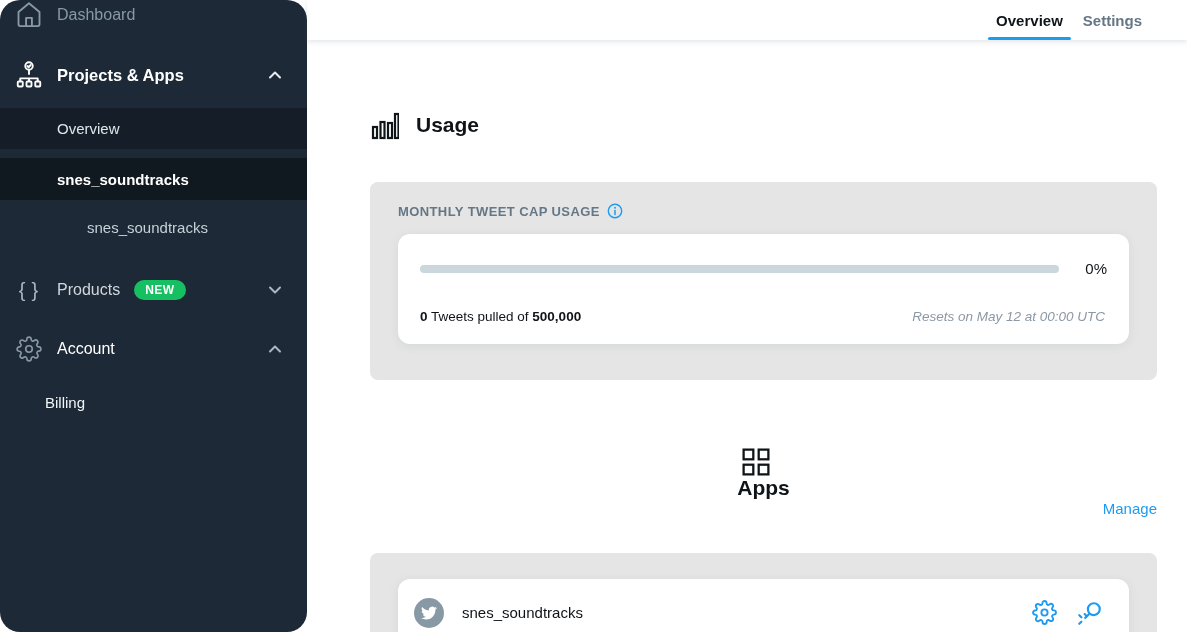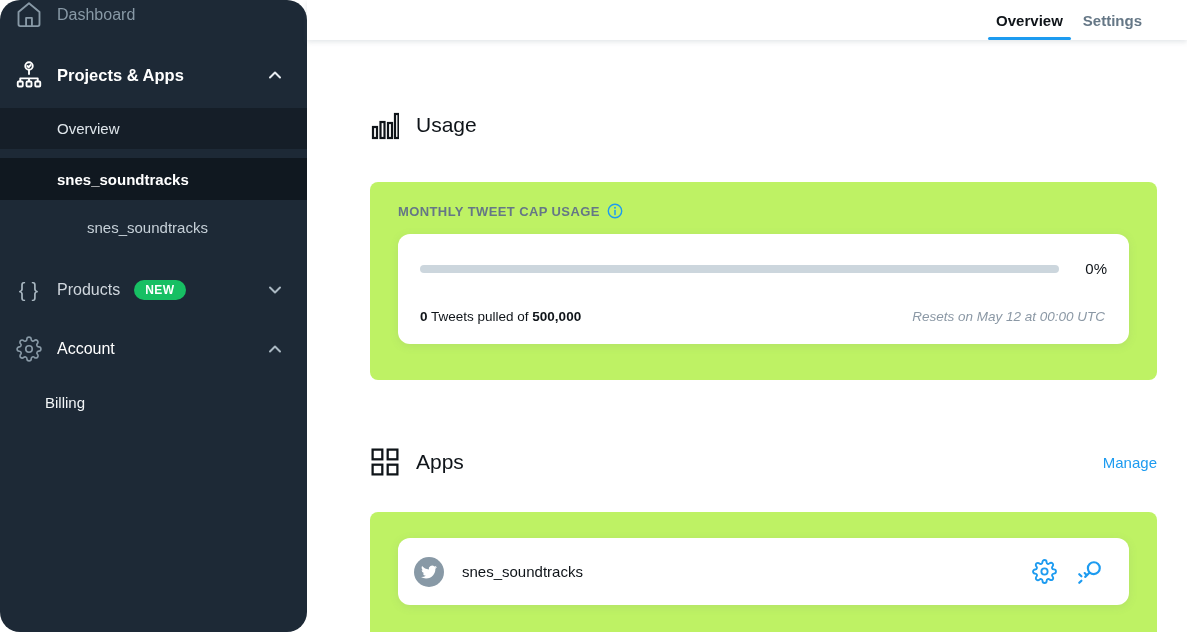--- a/index.html
+++ b/index.html
@@ -70,27 +70,27 @@
   }
   .tab.active { color:#0f1419; }
   .tab.active::after {
     content:""; position:absolute; left:-6px; right:-6px; bottom:0;
     height:3px; background:#1d9bf0; border-radius:2px;
   }
   .content { flex:1; padding:0 30px 0 63px; overflow:hidden; }
 
   .section-header { display:flex; align-items:center; }
   .section-header.usage { margin-top:70px; }
-  .section-header.apps { margin-top:68px; }
+  .section-header.apps { margin-top:68px;flex-direction:column; }
   .section-icon { width:30px; display:flex; justify-content:center; margin-right:16px; }
-  .section-title { font-size:21px; font-weight:normal; color:#0f1419; }
+  .section-title { font-size:21px; font-weight:bold; color:#0f1419; }
   .manage-link { margin-left:auto; font-size:15px; color:#1d9bf0; cursor:pointer; text-decoration:none; }
 
   .outer-card {
-    background:#bef264; border-radius:8px;
+    background:#e5e5e5; border-radius:8px;
     padding:21px 28px 36px 28px;
   }
   .outer-card.usage-card { margin-top:42px; }
   .outer-card.apps-card { margin-top:36px; height:170px; padding-top:26px; }
 
   .card-label-row { display:flex; align-items:center; gap:7px; }
   .card-label {
     font-size:13px; font-weight:bold; color:#657786; letter-spacing:0.4px;
   }
   .inner-card {

